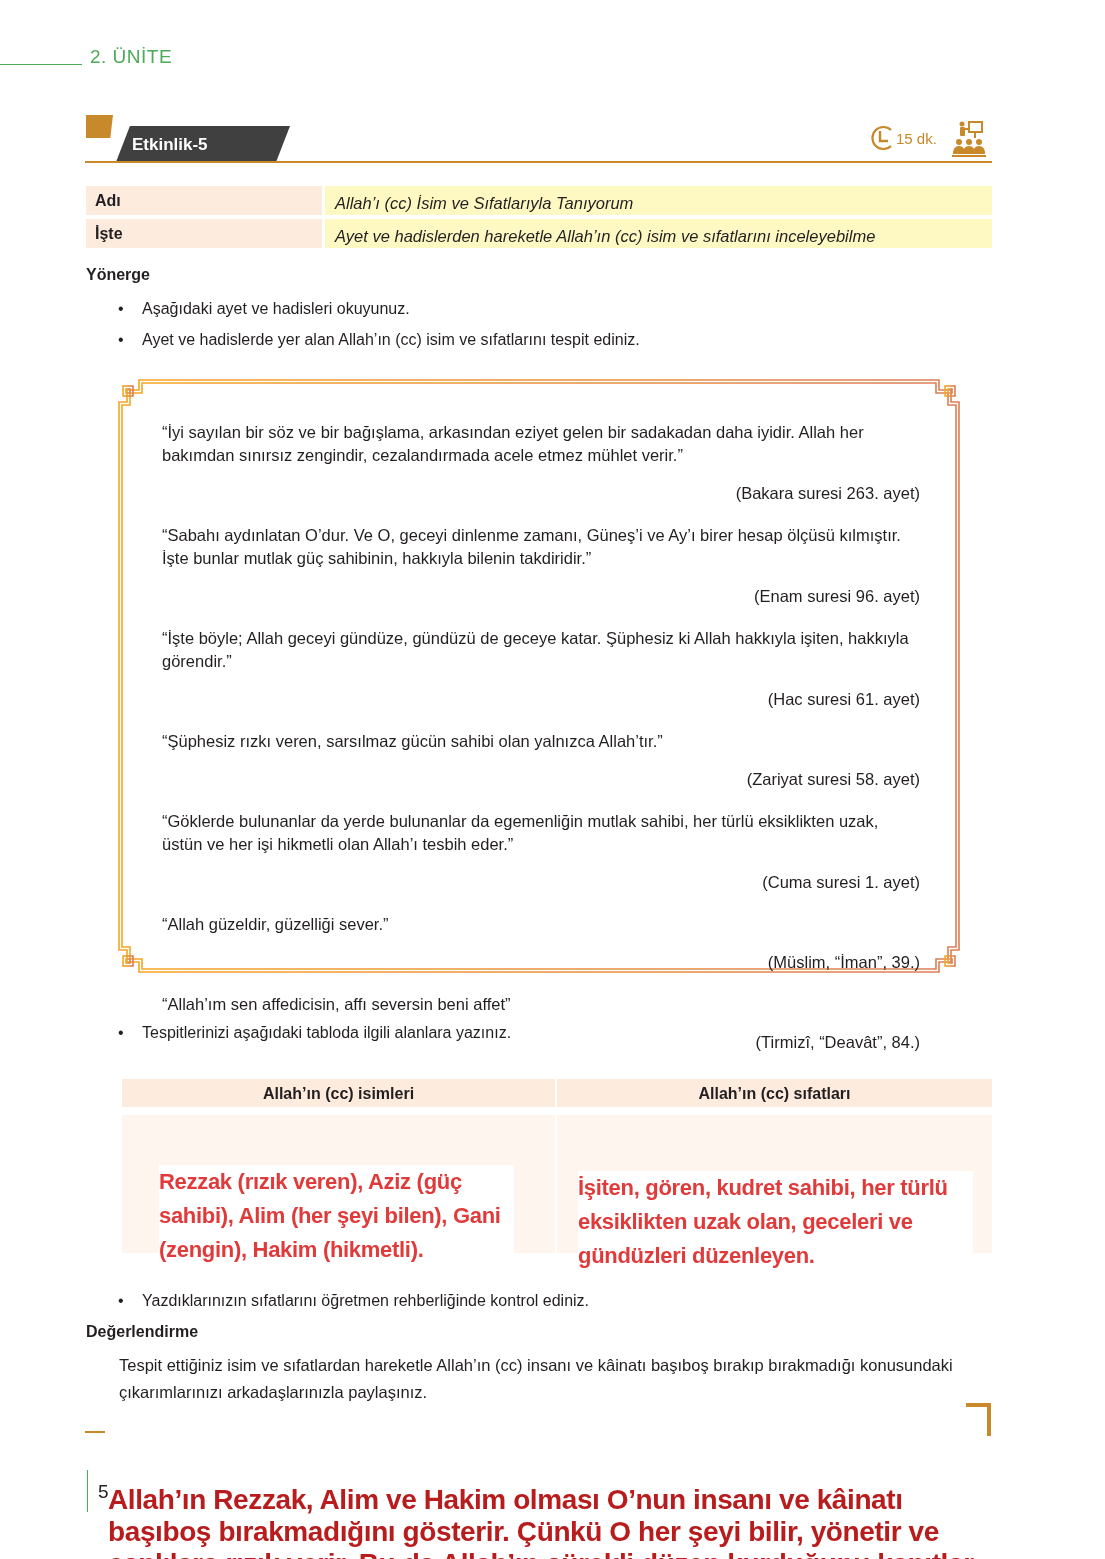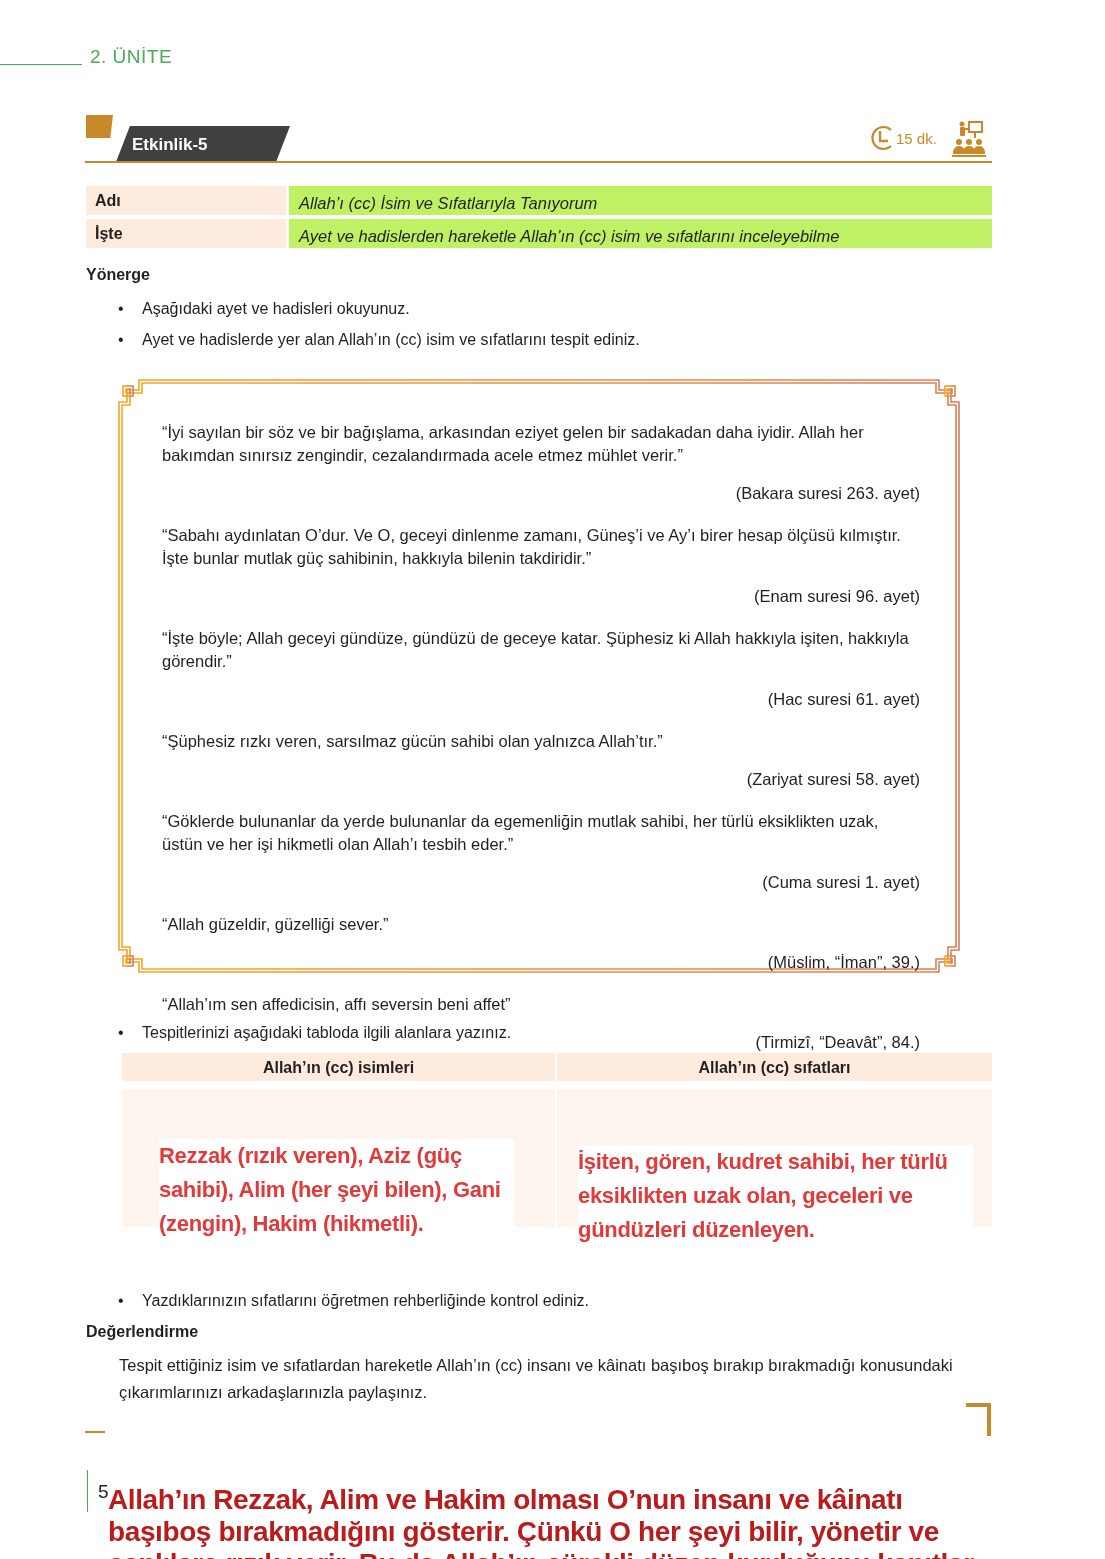--- a/index.html
+++ b/index.html
@@ -9,30 +9,30 @@
   .unit-title{left:90px;top:46px;font-size:19px;color:#4daa57;letter-spacing:0.5px;}
   .hdr-rule{left:85px;top:161px;width:907px;height:2px;background:#c8892a;}
   .hdr-small{left:86px;top:115px;width:27px;height:23px;background:#c8892a;clip-path:polygon(0 0,100% 0,90% 100%,0 100%);}
   .hdr-tab{left:116px;top:126px;width:174px;height:36px;background:#404040;clip-path:polygon(8% 0,100% 0,92% 100%,0 100%);}
   .hdr-tab span{position:absolute;left:16px;top:9px;color:#fff;font-weight:bold;font-size:17px;}
   .clock{left:869px;top:124px;width:28px;height:28px;}
   .dur{left:896px;top:130px;font-size:15px;color:#c8892a;}
   .teach{left:950px;top:120px;width:38px;height:38px;}
   .info{left:86px;top:186px;width:906px;}
   .info-row{display:flex;height:29px;margin-bottom:4px;}
-  .info-k{width:200px;background:#fdebdd;font-weight:bold;font-size:16px;padding:6px 0 0 9px;box-sizing:border-box;}
-  .info-v{flex:1;margin-left:3px;background:#bef264;font-style:italic;font-size:16.5px;padding:8px 0 13px 10px;box-sizing:border-box;}
+  .info-k{width:236px;background:#fdebdd;font-weight:bold;font-size:16px;padding:6px 0 0 9px;box-sizing:border-box;}
+  .info-v{flex:1;margin-left:3px;background:#fef9c3;font-style:italic;font-size:16.5px;padding:8px 0 13px 10px;box-sizing:border-box;}
   .h-bold{font-weight:bold;font-size:16px;}
   .bullet{font-size:16px;}
   .bullet::before{content:"•";position:absolute;left:-24px;}
   .frame{left:117px;top:378px;width:844px;height:596px;}
   .quotes{left:146px;top:405px;width:790px;font-size:16.5px;line-height:23px;}
   .q{position:relative;margin:16px;}
   .src{text-align:right;margin-top:15px;margin-bottom:19px;}
-  .ans-table{left:122px;top:1053px;width:870px;height:226px;}
+  .ans-table{left:122px;top:1079px;width:870px;height:226px;}
   .ans-head{display:flex;height:28px;}
   .ans-head div{background:#fdebdd;font-weight:bold;font-size:16px;text-align:center;padding-top:6px;box-sizing:border-box;}
   .ans-body{display:flex;height:138px;margin-top:8px;}
   .ans-body .cell{background:#fef5ee;position:relative;}
   .ans-box{position:absolute;background:#fff;color:#e03a3a;font-weight:bold;font-size:22px;line-height:34px;letter-spacing:-0.3px;}
   .eval-text{left:119px;top:1352px;width:860px;font-size:16.5px;line-height:27px;}
   .red-ans{left:108px;top:1484px;width:880px;color:#b91c1c;font-weight:bold;font-size:28px;line-height:32px;letter-spacing:-0.4px;}
   .gold-dash{left:85px;top:1431px;width:20px;height:2px;background:#c8892a;}
   .gold-corner{left:966px;top:1403px;width:25px;height:33px;border-top:4px solid #c8892a;border-right:4px solid #c8892a;box-sizing:border-box;}
   .green-v{left:87px;top:1470px;width:1px;height:42px;background:#4daa57;}

